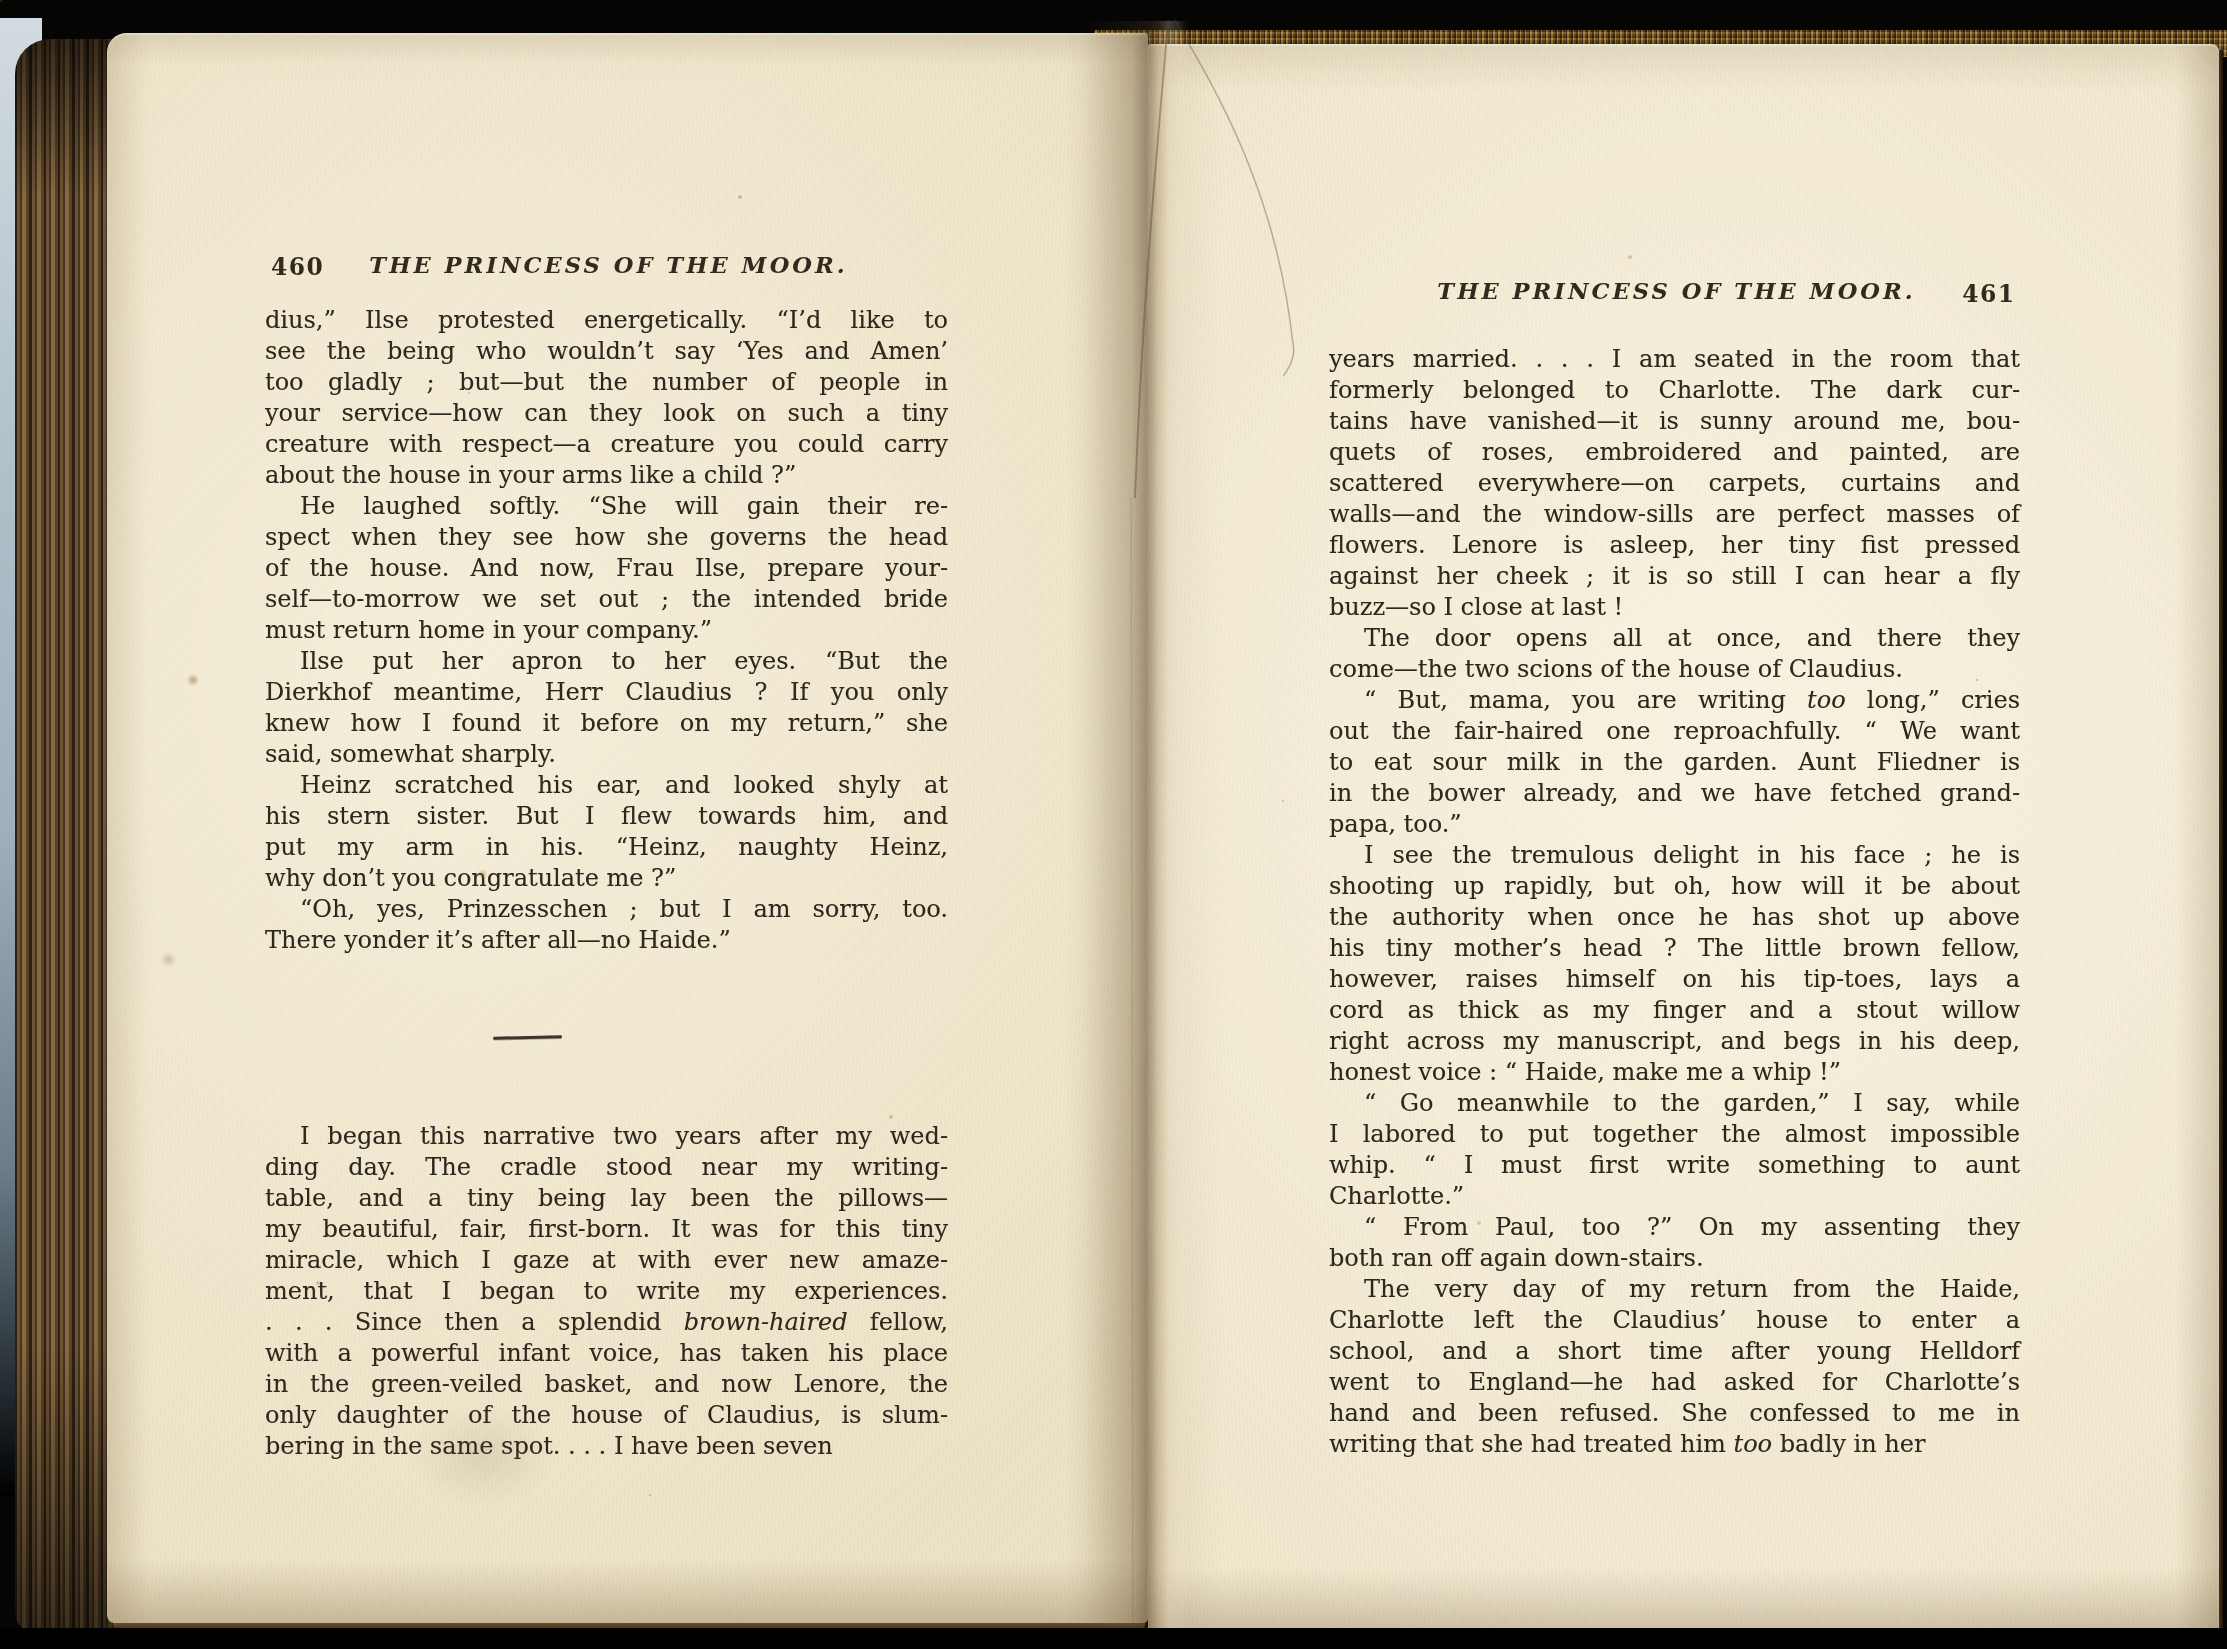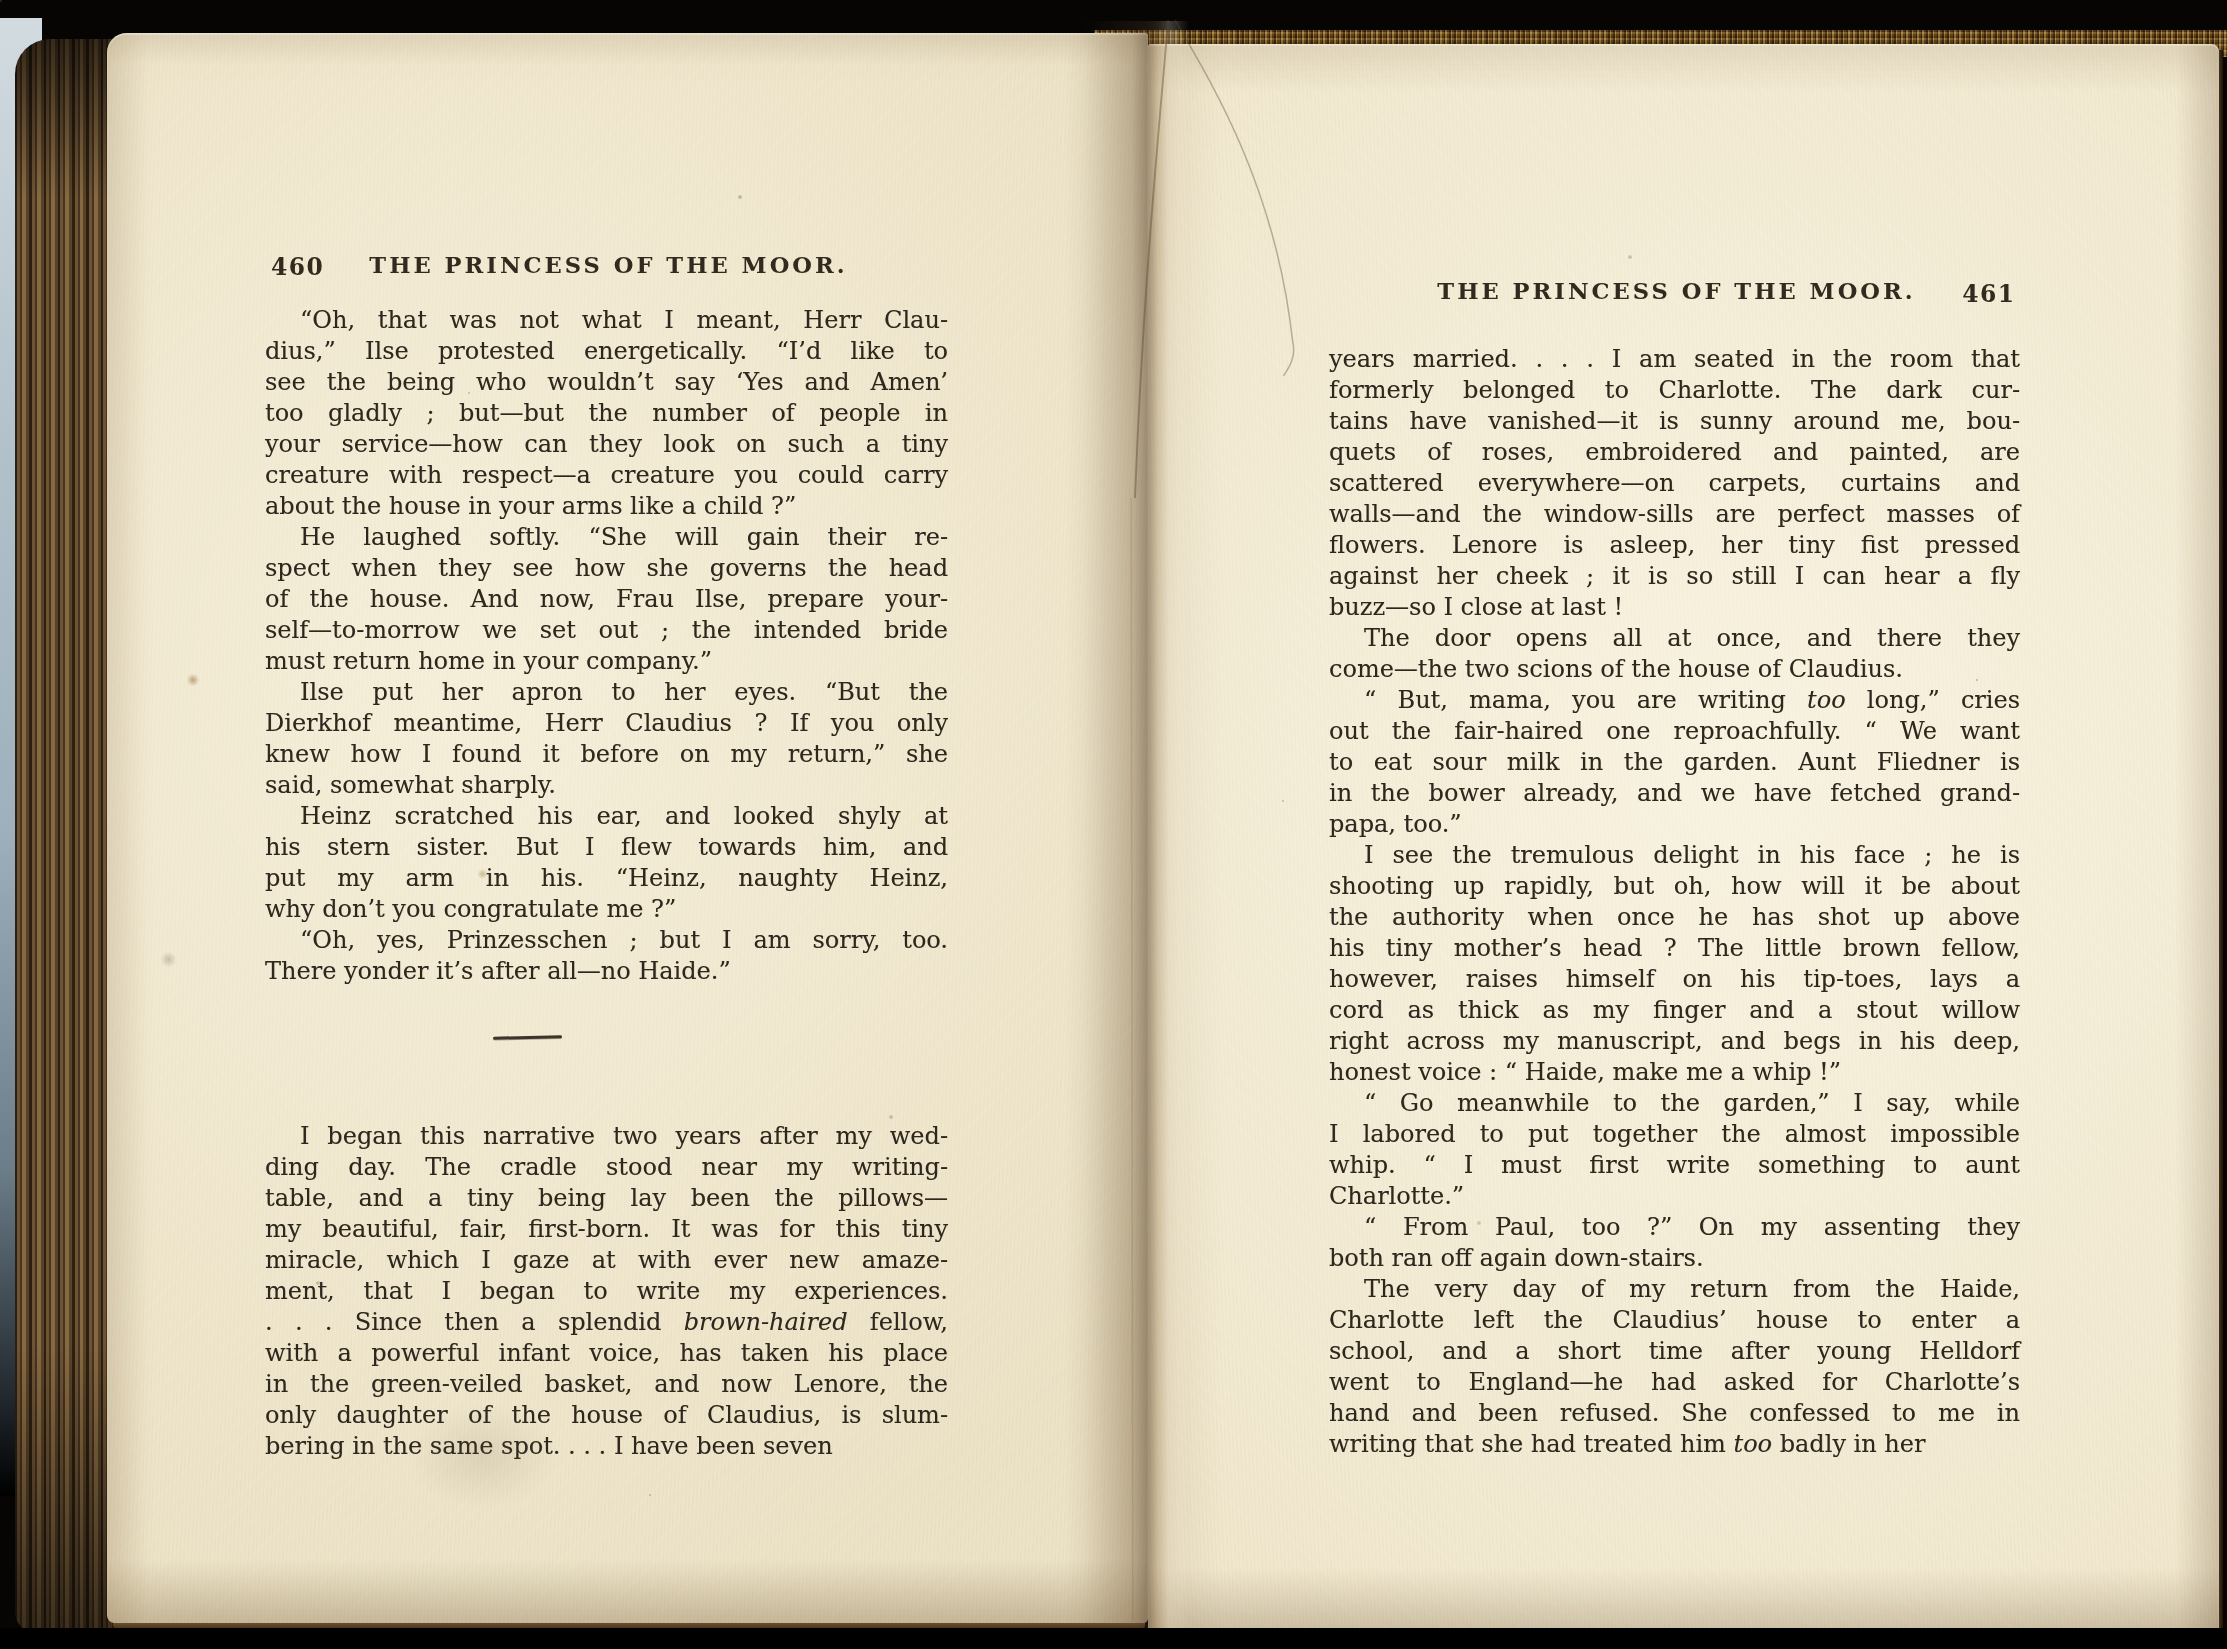--- a/index.html
+++ b/index.html
@@ -45,21 +45,21 @@
     border-radius:3px 7.5px 7.5px 3px;
     background-image:
       radial-gradient(ellipse 110% 85% at 55% 45%, rgba(255,253,242,.55), rgba(255,253,242,0) 72%),
       linear-gradient(90deg, rgba(128,100,60,.32) 0, rgba(128,100,60,.07) 3%, rgba(128,100,60,0) 7%, rgba(128,100,60,0) 96%, rgba(92,66,36,.22) 100%),
       linear-gradient(180deg, rgba(120,95,60,.12) 0, rgba(120,95,60,0) 3%, rgba(120,95,60,0) 95%, rgba(100,75,45,.32) 100%),
       repeating-linear-gradient(87deg, rgba(120,100,60,.03) 0 1.5px, rgba(0,0,0,0) 1.5px 3.8px);
     box-shadow: inset 0 1.5px 1.5px rgba(255,255,244,.5), inset 0 0 53px rgba(150,120,80,.08);}
 
   .header{position:absolute;height:33px;color:#332a1f;}
   .header .title{position:absolute;left:4px;right:0;text-align:center;
-    font-weight:600;font-size:22.6px;letter-spacing:3px;white-space:nowrap;}
+    font-style:italic;font-weight:600;font-size:22.6px;letter-spacing:3px;white-space:nowrap;}
   .header .num{position:absolute;font-style:normal;font-weight:600;font-size:23.4px;letter-spacing:1.5px;}
   .num-left{left:6px;top:0.8px;}
   .num-right{right:4.5px;top:2.3px;}
 
   .body-col{position:absolute;font-size:24px;}
   .line{height:31px;line-height:31px;text-align:justify;text-align-last:justify;
     -moz-text-align-last:justify;white-space:normal;overflow:visible;
     text-shadow:0.3px 0.3px 0 rgba(46,39,30,.3);}
   .line.pe{text-align-last:left;-moz-text-align-last:left;}
   .line.ind{padding-left:35px;}
@@ -105,21 +105,20 @@
   <div class="bottom-edge-left"></div>
   <div class="bottom-edge-right"></div>
   <div class="right-edge-line"></div>
 
   <div class="page page-left">
     <div class="header" style="left:158px;top:219px;width:683px;">
       <span class="num num-left">460</span>
       <span class="title">THE PRINCESS OF THE MOOR.</span>
     </div>
     <div class="body-col" style="left:158px;top:272px;width:683px;">
-        <div class="line ind"><span>“Oh, that was not what I meant, Herr Clau-</span></div>
         <div class="line"><span>dius,” Ilse protested energetically. “I’d like to</span></div>
         <div class="line"><span>see the being who wouldn’t say ‘Yes and Amen’</span></div>
         <div class="line"><span>too gladly ; but—but the number of people in</span></div>
         <div class="line"><span>your service—how can they look on such a tiny</span></div>
         <div class="line"><span>creature with respect—a creature you could carry</span></div>
         <div class="line pe"><span>about the house in your arms like a child ?”</span></div>
         <div class="line ind"><span>He laughed softly. “She will gain their re-</span></div>
         <div class="line"><span>spect when they see how she governs the head</span></div>
         <div class="line"><span>of the house. And now, Frau Ilse, prepare your-</span></div>
         <div class="line"><span>self—to-morrow we set out ; the intended bride</span></div>

